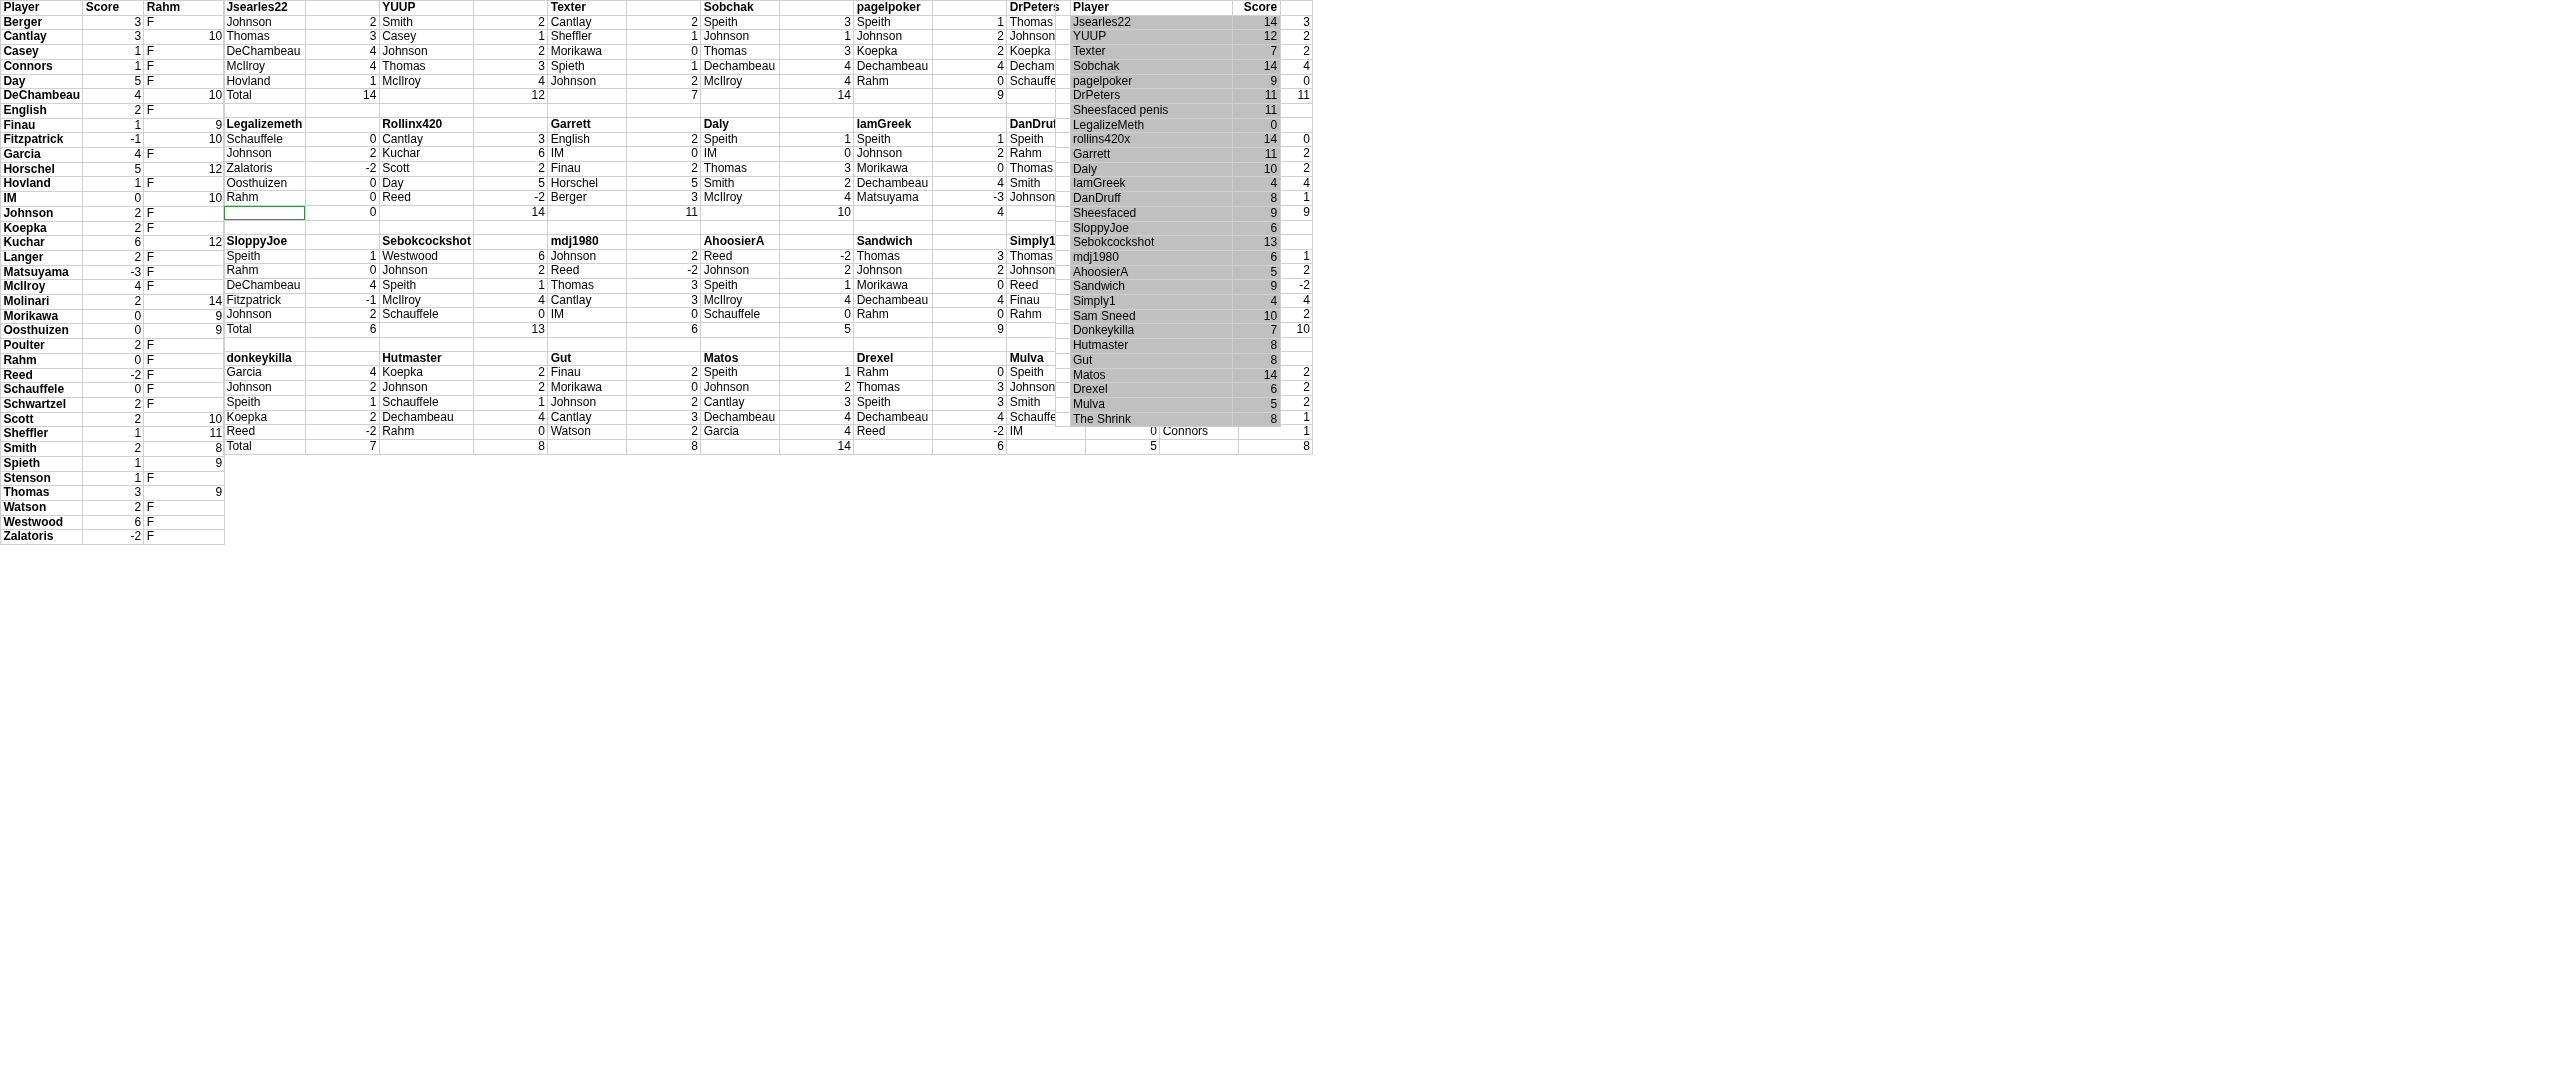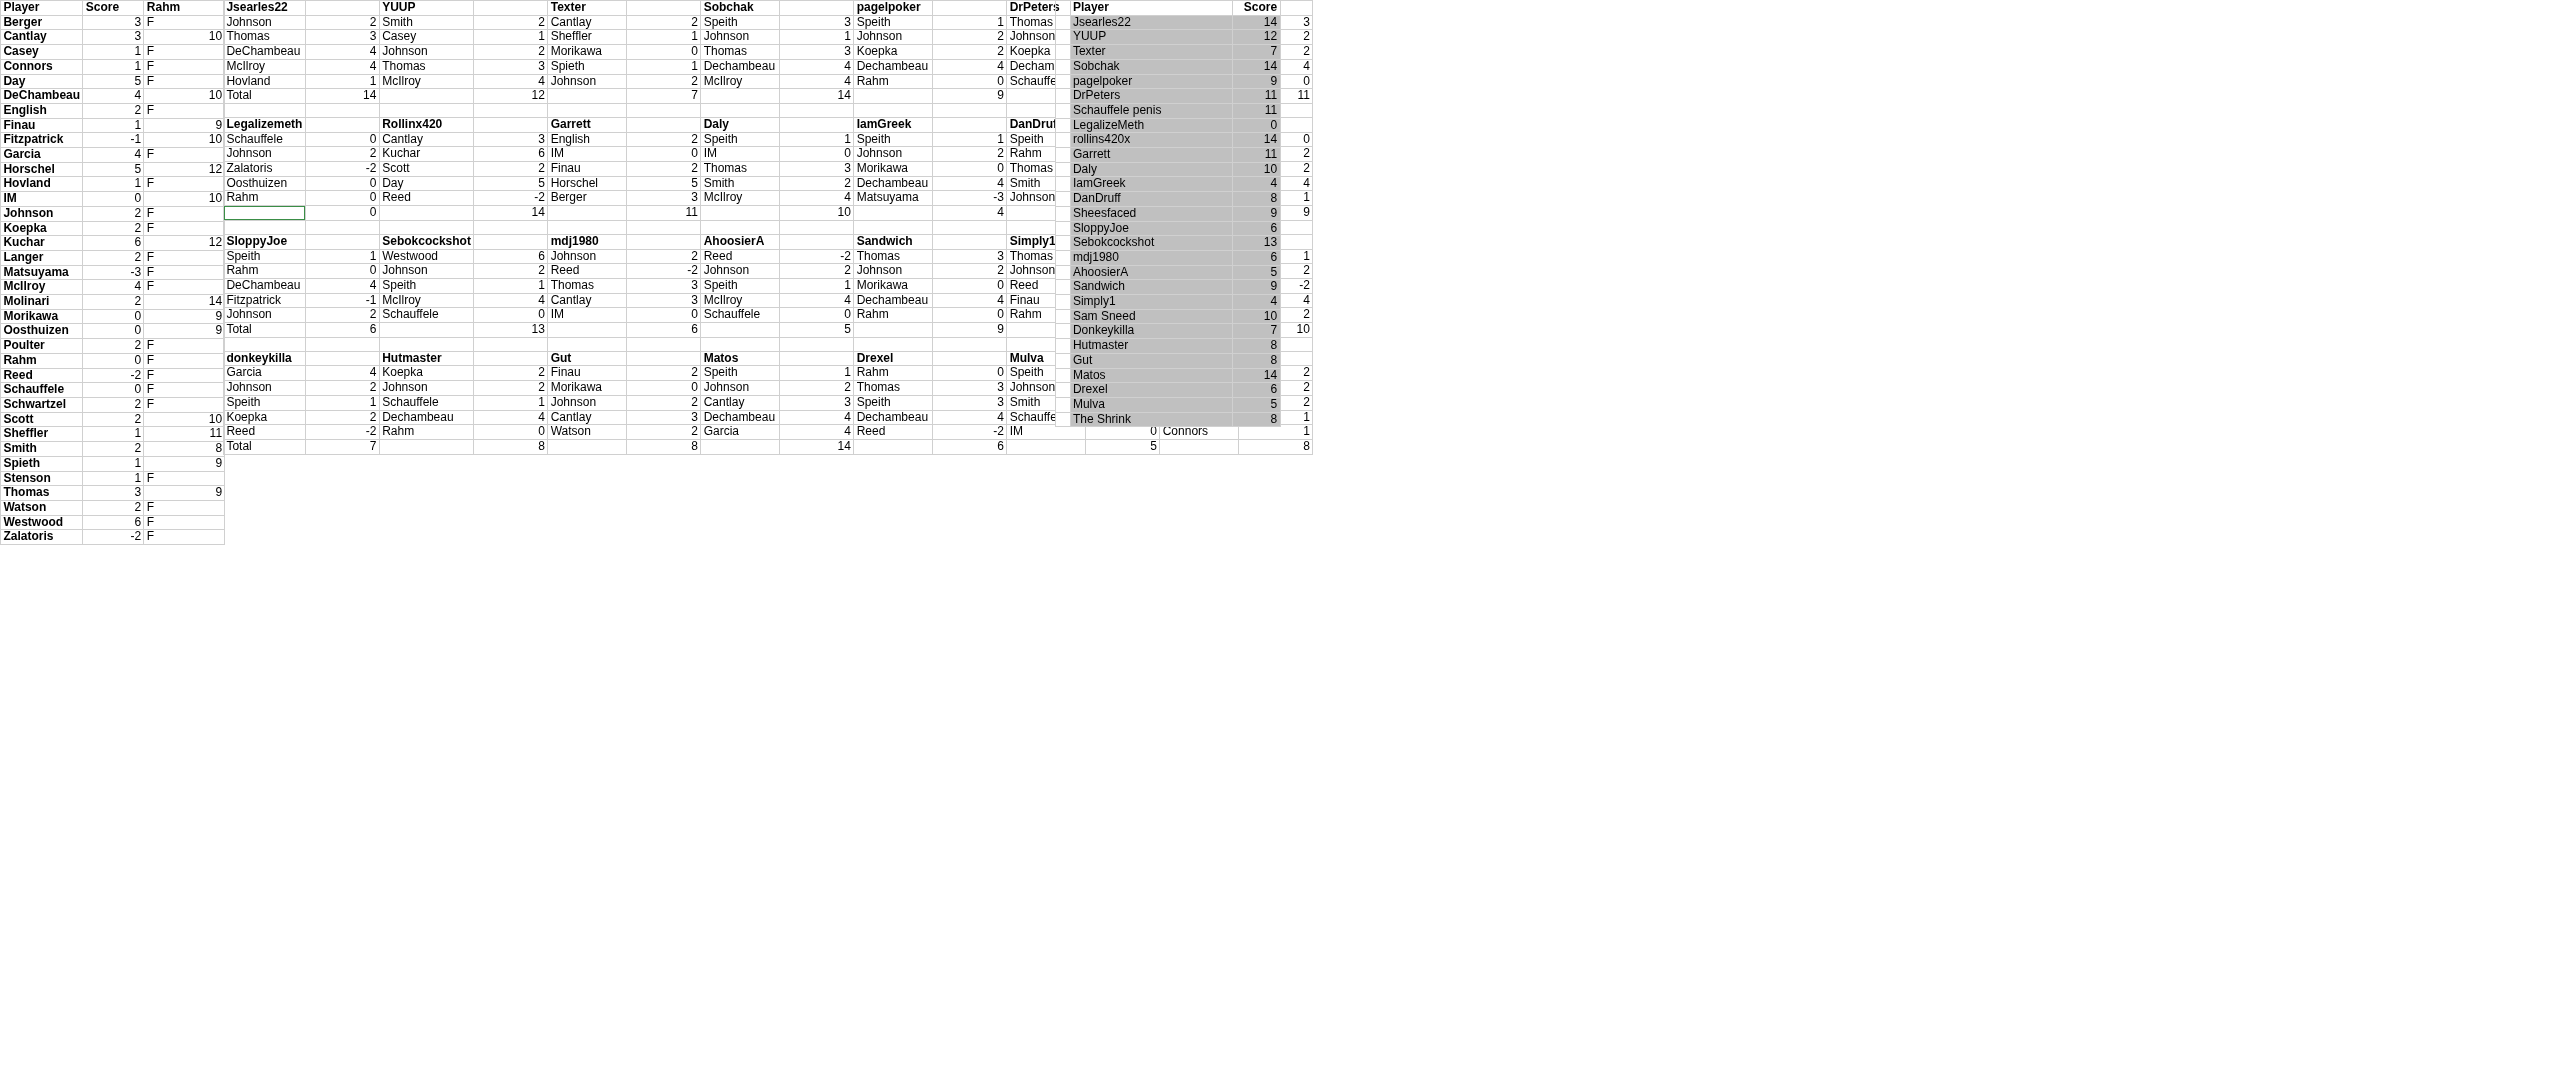--- a/index.html
+++ b/index.html
@@ -781,21 +781,21 @@
           <td class="lbname">pagelpoker</td>
           <td class="lbscore">9</td>
         </tr>
         <tr class="shade">
           <td class="spacercol" style="background: rgb(255, 255, 255);"></td>
           <td class="lbname">DrPeters</td>
           <td class="lbscore">11</td>
         </tr>
         <tr class="shade">
           <td class="spacercol" style="background: rgb(255, 255, 255);"></td>
-          <td class="lbname">Schauffele penis</td>
+          <td class="lbname">Sheesfaced penis</td>
           <td class="lbscore">11</td>
         </tr>
         <tr class="shade">
           <td class="spacercol" style="background: rgb(255, 255, 255);"></td>
           <td class="lbname">LegalizeMeth</td>
           <td class="lbscore">0</td>
         </tr>
         <tr class="shade">
           <td class="spacercol" style="background: rgb(255, 255, 255);"></td>
           <td class="lbname">rollins420x</td>

